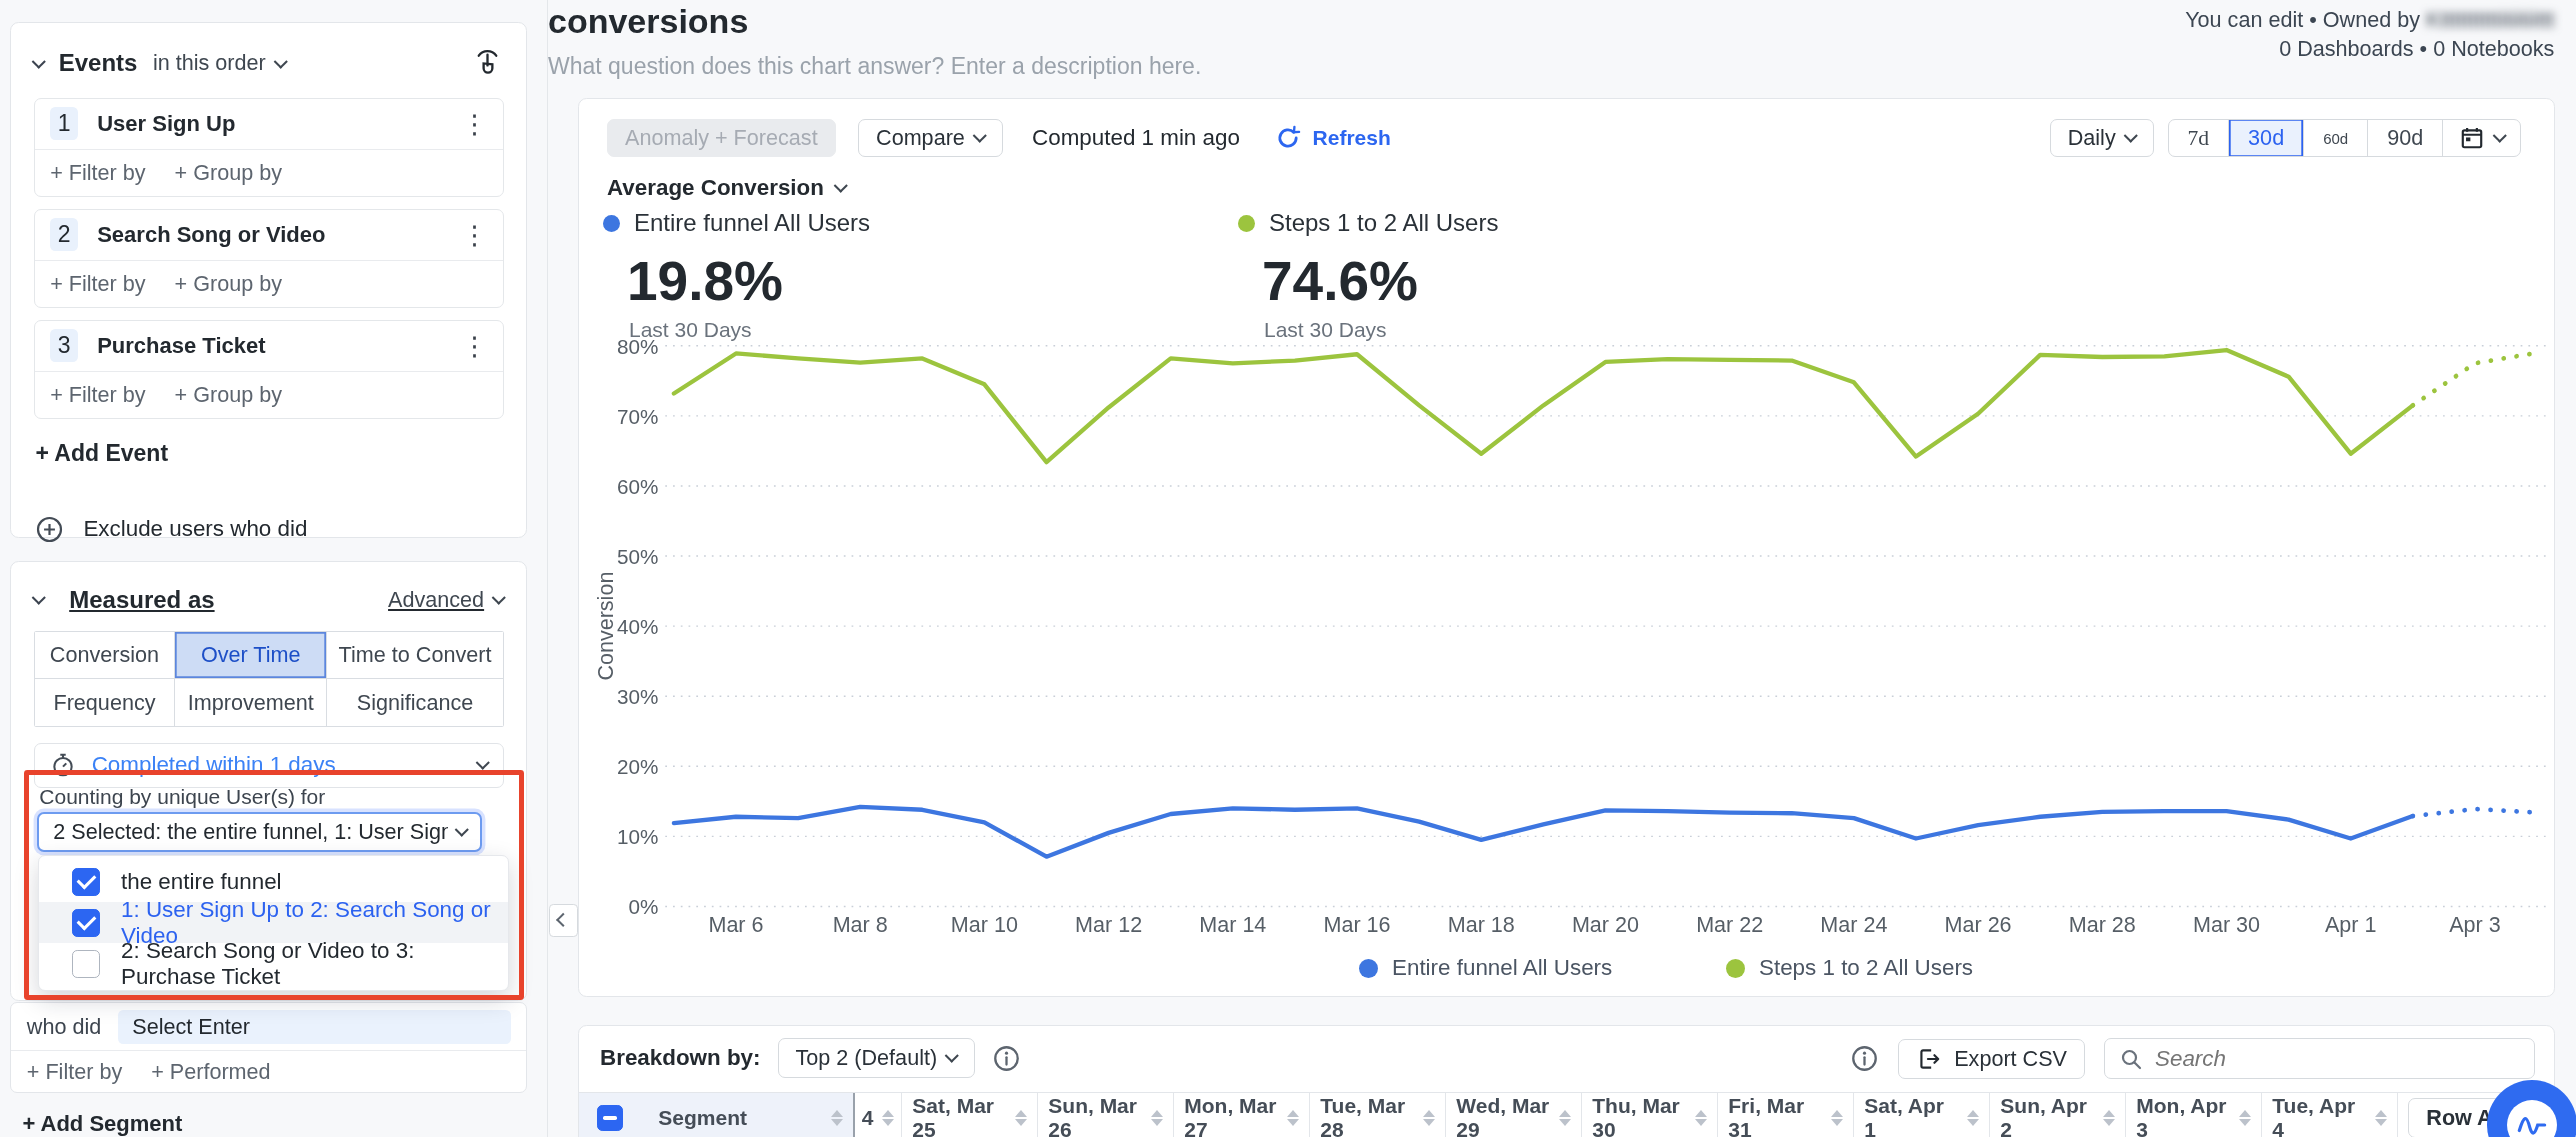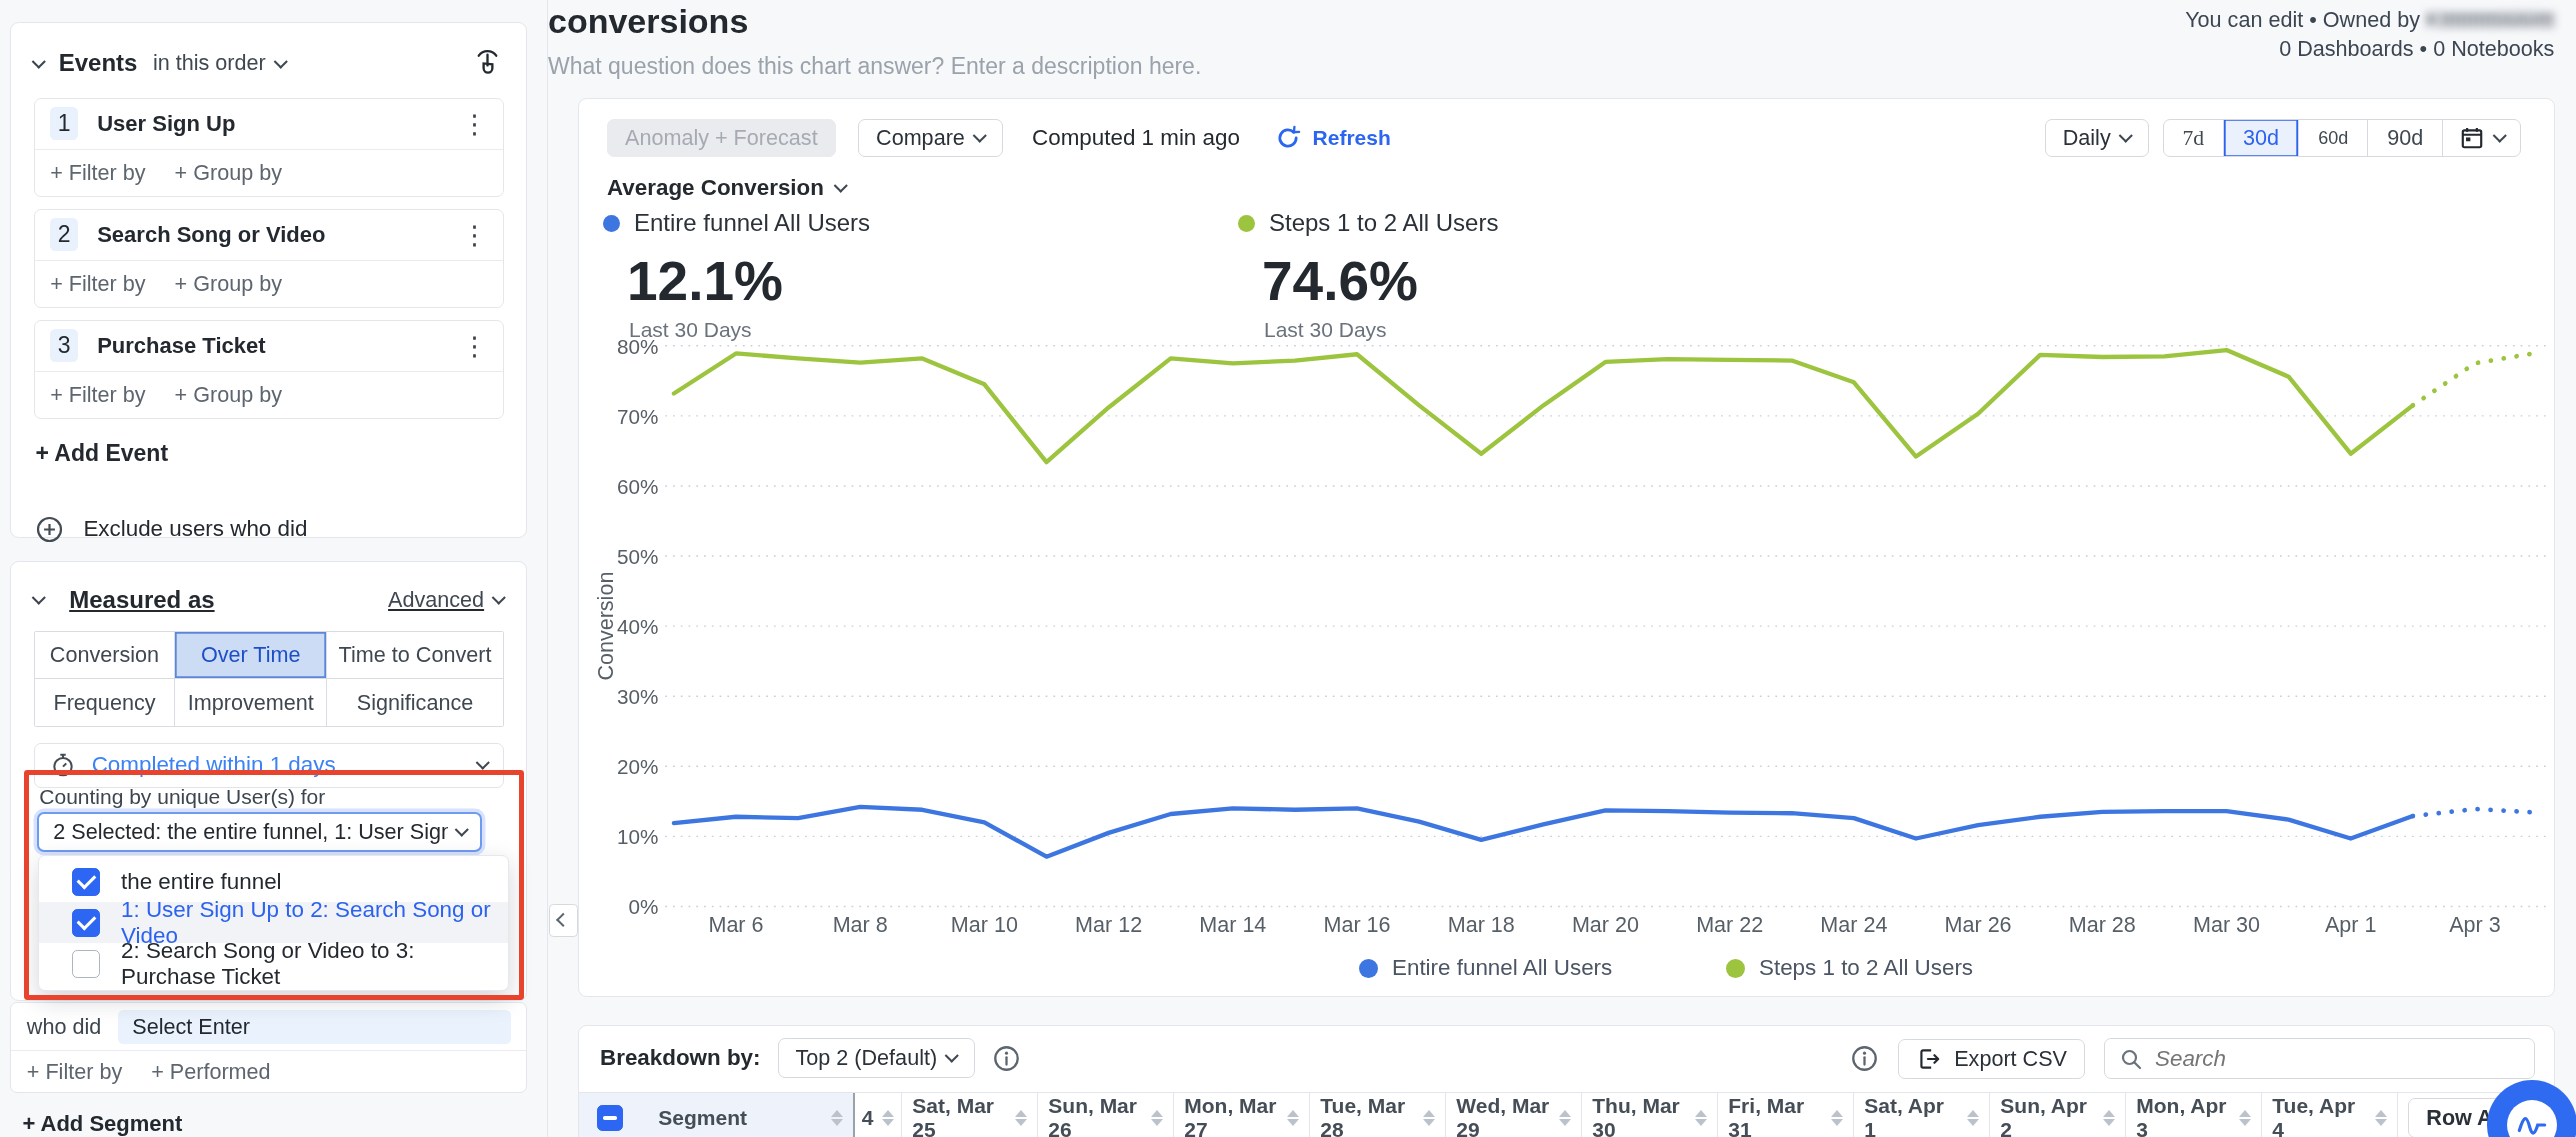--- a/index.html
+++ b/index.html
@@ -203,21 +203,21 @@
     </span>
   </div>
   <div class="abs row" style="right:33px;top:20px;gap:14px;">
     <span class="btn">
       <span>Daily</span>
       <i class="chev" style="color:#3f4750;"></i>
     </span>
     <span class="row" id="range-group" style="border:0.9px solid #d6dade;border-radius:7px;height:38px;overflow:hidden;background:#fff;">
         <span style="display: flex; align-items: center; justify-content: center; height: 38px; padding: 0px 19px; font-size: 21.6px; color: rgb(63, 71, 80); font-family: Liberation Serif, serif;">7d</span>
         <span style="display: flex; align-items: center; justify-content: center; height: 38px; padding: 0px 19px; font-size: 21.6px; color: rgb(44, 98, 240); border-left: 0.9px solid rgb(214, 218, 222); background: rgb(234, 241, 253); box-shadow: rgb(44, 98, 240) 0px 0px 0px 1.7px inset;">30d</span>
-        <span style="display: flex; align-items: center; justify-content: center; height: 38px; padding: 0px 19px; font-size: 18px; color: rgb(63, 71, 80); border-left: 0.9px solid rgb(214, 218, 222);">60d</span>
+        <span style="display: flex; align-items: center; justify-content: center; height: 38px; padding: 0px 19px; font-size: 15px; color: rgb(63, 71, 80); border-left: 0.9px solid rgb(214, 218, 222);">60d</span>
         <span style="display: flex; align-items: center; justify-content: center; height: 38px; padding: 0px 19px; font-size: 21.6px; color: rgb(63, 71, 80); border-left: 0.9px solid rgb(214, 218, 222);">90d</span>
         <span style="display: flex; align-items: center; gap: 10.3px; height: 38px; padding: 0px 15.5px; border-left: 0.9px solid rgb(214, 218, 222); color: rgb(63, 71, 80);">
           <svg width="26" height="26" viewBox="0 0 24 24" fill="none" stroke="#23292f" stroke-width="2">
             <rect x="3.5" y="5" width="17" height="15.5" rx="1.5"></rect>
             <path d="M7.5 2.8v3.4M16.5 2.8v3.4M3.5 9h17"></path>
             <rect x="6.5" y="11.5" width="4" height="3.5" fill="#23292f" stroke="none"></rect>
           </svg>
           <i class="chev"></i>
         </span>
       </span>
@@ -227,21 +227,21 @@
     <span style="font-size:22.4px;font-weight:700;color:#23292f;">Average Conversion</span>
     <i class="chev" style="color:#3f4750;"></i>
   </div>
 
   <div id="metric-cards">
       <div style="position: absolute; left: 24px; top: 110px;">
         <div class="row" style="gap:14px;">
           <span style="width:17px;height:17px;border-radius:50%;background:#3d76e0;"></span>
           <span style="font-size:24px;color:#2a3138;">Entire funnel All Users</span>
         </div>
-        <div style="font-size:55px;font-weight:700;color:#23292f;margin:12px 0 5.2px 24px;">12.1%</div>
+        <div style="font-size:55px;font-weight:700;color:#23292f;margin:12px 0 5.2px 24px;">19.8%</div>
         <div style="font-size:21px;color:#6a727c;margin-left:26px;">Last 30 Days</div>
       </div>
       <div style="position: absolute; left: 659px; top: 110px;">
         <div class="row" style="gap:14px;">
           <span style="width:17px;height:17px;border-radius:50%;background:#9cc43e;"></span>
           <span style="font-size:24px;color:#2a3138;">Steps 1 to 2 All Users</span>
         </div>
         <div style="font-size:55px;font-weight:700;color:#23292f;margin:12px 0 5.2px 24px;">74.6%</div>
         <div style="font-size:21px;color:#6a727c;margin-left:26px;">Last 30 Days</div>
       </div>

